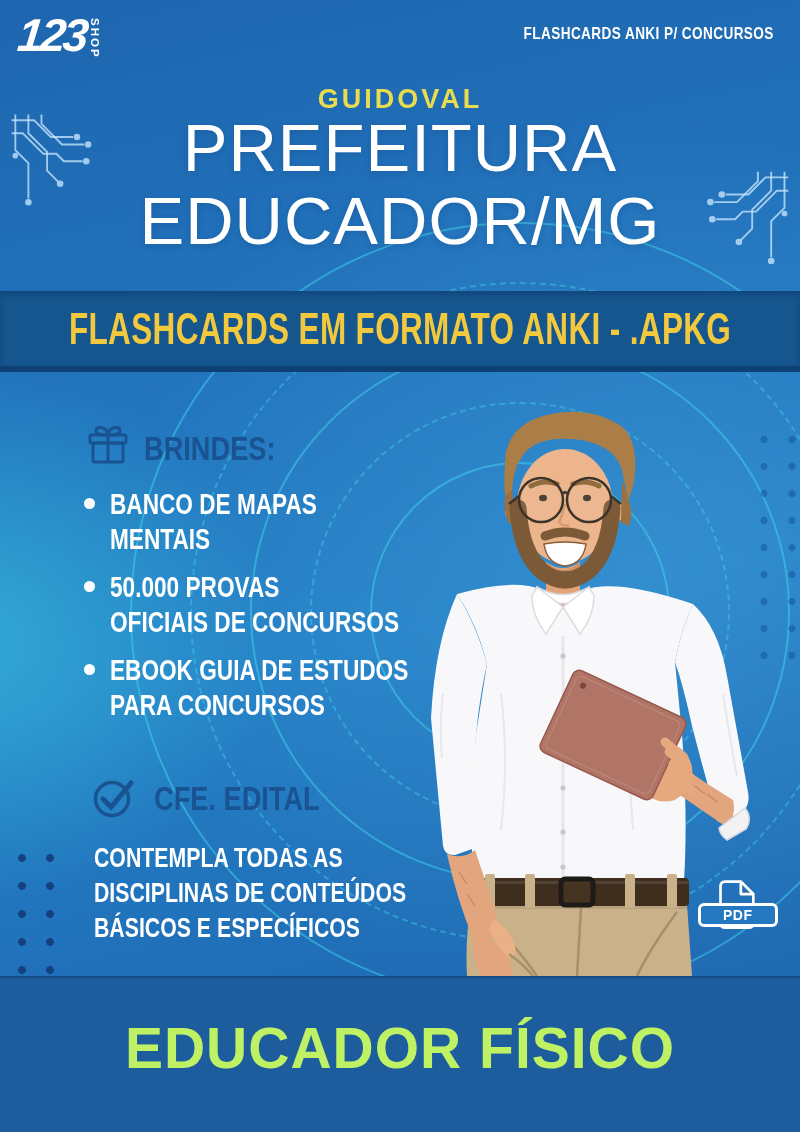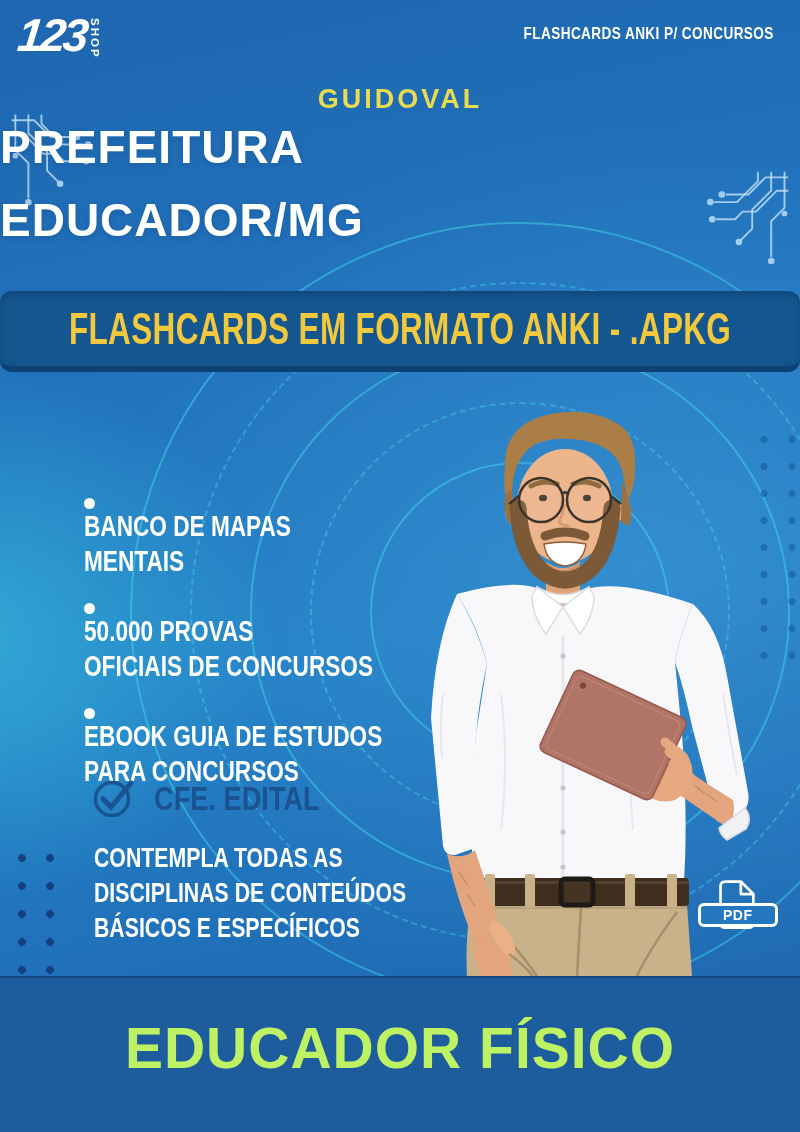--- a/index.html
+++ b/index.html
@@ -41,40 +41,40 @@
   .circuit svg { width:100%; height:100%; }
 
   
   .logo { left:18px; top:12px; display:flex; align-items:flex-start; z-index:4; }
   .logo-number { color:#fff; font-size:46px; font-weight:bold; font-style:italic; letter-spacing:-3px; transform:skewX(-6deg); line-height:1; }
   .logo-word { color:#fff; font-size:11.5px; font-weight:bold; letter-spacing:2px; writing-mode:vertical-rl; margin-left:3px; margin-top:6px; line-height:1; }
   .tagline { right:26px; top:24px; color:#fff; font-weight:bold; font-size:17px; letter-spacing:0.5px; z-index:4; }
 
   
   .kicker { left:0; top:84px; width:100%; text-align:center; color:#e9dc4e; font-size:27px; font-weight:bold; letter-spacing:3px; z-index:4; }
-  .title  { left:0; top:111px; width:100%; color:#fff; font-size:46px; line-height:73px; font-weight:bold; letter-spacing:1px; z-index:4; text-shadow:0 2px 6px rgba(0,40,90,0.18); }
+  .title  { left:0; top:111px; width:100%; text-align:center; color:#fff; font-size:67px; line-height:73px; font-weight:normal; letter-spacing:1px; z-index:4; text-shadow:0 2px 6px rgba(0,40,90,0.18); }
 
   
   .format-banner {
     left:0; top:291px; width:100%; height:81px; z-index:5;
     background:#15568f; border-bottom:6px solid #0d4173;
     box-shadow:inset 0 3px 6px rgba(0,20,50,0.25);
-    display:flex; align-items:center; justify-content:center;border-radius:12px;
+    display:flex; align-items:center; justify-content:center;
   }
   .format-banner .txt { color:#f2c93e; font-size:45px; font-weight:bold; letter-spacing:0.5px; --sx:0.70; }
 
   
   .section-head { display:flex; align-items:center; gap:12px; z-index:4; }
   .section-head .head-txt { color:#1a5391; font-size:34px; font-weight:bold; --sx:0.80; }
   .brindes-head { left:84px; top:422px; }
   .edital-head  { left:90px; top:770px; }
   .icon-box { flex:0 0 auto; display:block; }
 
   .benefit-list { left:84px; top:487px; z-index:4; }
-  .b-item { display:flex; margin-bottom:13px;flex-direction:column; }
+  .b-item { display:flex; gap:15px; margin-bottom:13px; }
   .b-dot { width:11px; height:11px; border-radius:50%; background:#fff; margin-top:11px; flex:0 0 auto; }
   .b-lines { color:#fff; font-weight:bold; font-size:29px; line-height:35px; }
   .edital-text { left:94px; top:840px; z-index:4; color:#fff; font-weight:bold; font-size:28px; line-height:35px; }
 
   
   .pdf-badge { left:700px; top:874px; width:66px; height:66px; z-index:4; }
   .pdf-badge svg { position:absolute; left:8px; top:0; width:50px; height:62px; }
   .pdf-label { position:absolute; left:-2px; top:29px; border:3px solid #fff; border-radius:6px; padding:0 22px;
                color:#fff; background:#2478c0; font-weight:bold; font-size:14px; line-height:18px; letter-spacing:0.5px; }
 
@@ -297,20 +297,34 @@
     <path d="M62 460 Q78 466 90 456 L110 516 Q114 534 106 546 L88 544 Q72 506 62 460 Z" fill="#e2a57e"></path>
     <path d="M88 542 L106 546 Q118 550 124 562 L128 582 L96 582 Q86 560 88 542 Z" fill="#e2a57e"></path>
     <path d="M108 524 Q124 534 130 552 Q132 562 124 564 Q112 552 104 536 Z" fill="#eab086"></path>
     <path d="M124 560 Q138 570 148 582" fill="none" stroke="#a68f6a" stroke-width="2.5"></path>
     <g stroke="#c08a5f" stroke-width="1.3">
         <path d="M74 478 L82 490"></path>
         <path d="M82 500 L90 512"></path>
       </g>
   </svg>
 
+  <div class="abs section-head brindes-head">
+    <span class="icon-box">
+      <svg width="48" height="48" viewBox="0 0 48 48">
+        <g fill="none" stroke="#1a5391" stroke-width="3">
+          <rect x="9" y="21" width="30" height="19" rx="2"></rect>
+          <rect x="6" y="13" width="36" height="8" rx="1.5"></rect>
+          <line x1="24" y1="13" x2="24" y2="40"></line>
+          <path d="M24 13 C24 5 12 3 12 8.5 C12 13 18 13 24 13 Z"></path>
+          <path d="M24 13 C24 5 36 3 36 8.5 C36 13 30 13 24 13 Z"></path>
+        </g>
+      </svg>
+    </span>
+    <span class="head-txt cond">BRINDES:</span>
+  </div>
 
   <div class="abs benefit-list">
     <div class="b-item">
       <span class="b-dot"></span>
       <span class="b-lines">
         <span class="cond">BANCO DE MAPAS</span><br>
         <span class="cond">MENTAIS</span>
       </span>
     </div>
     <div class="b-item">

